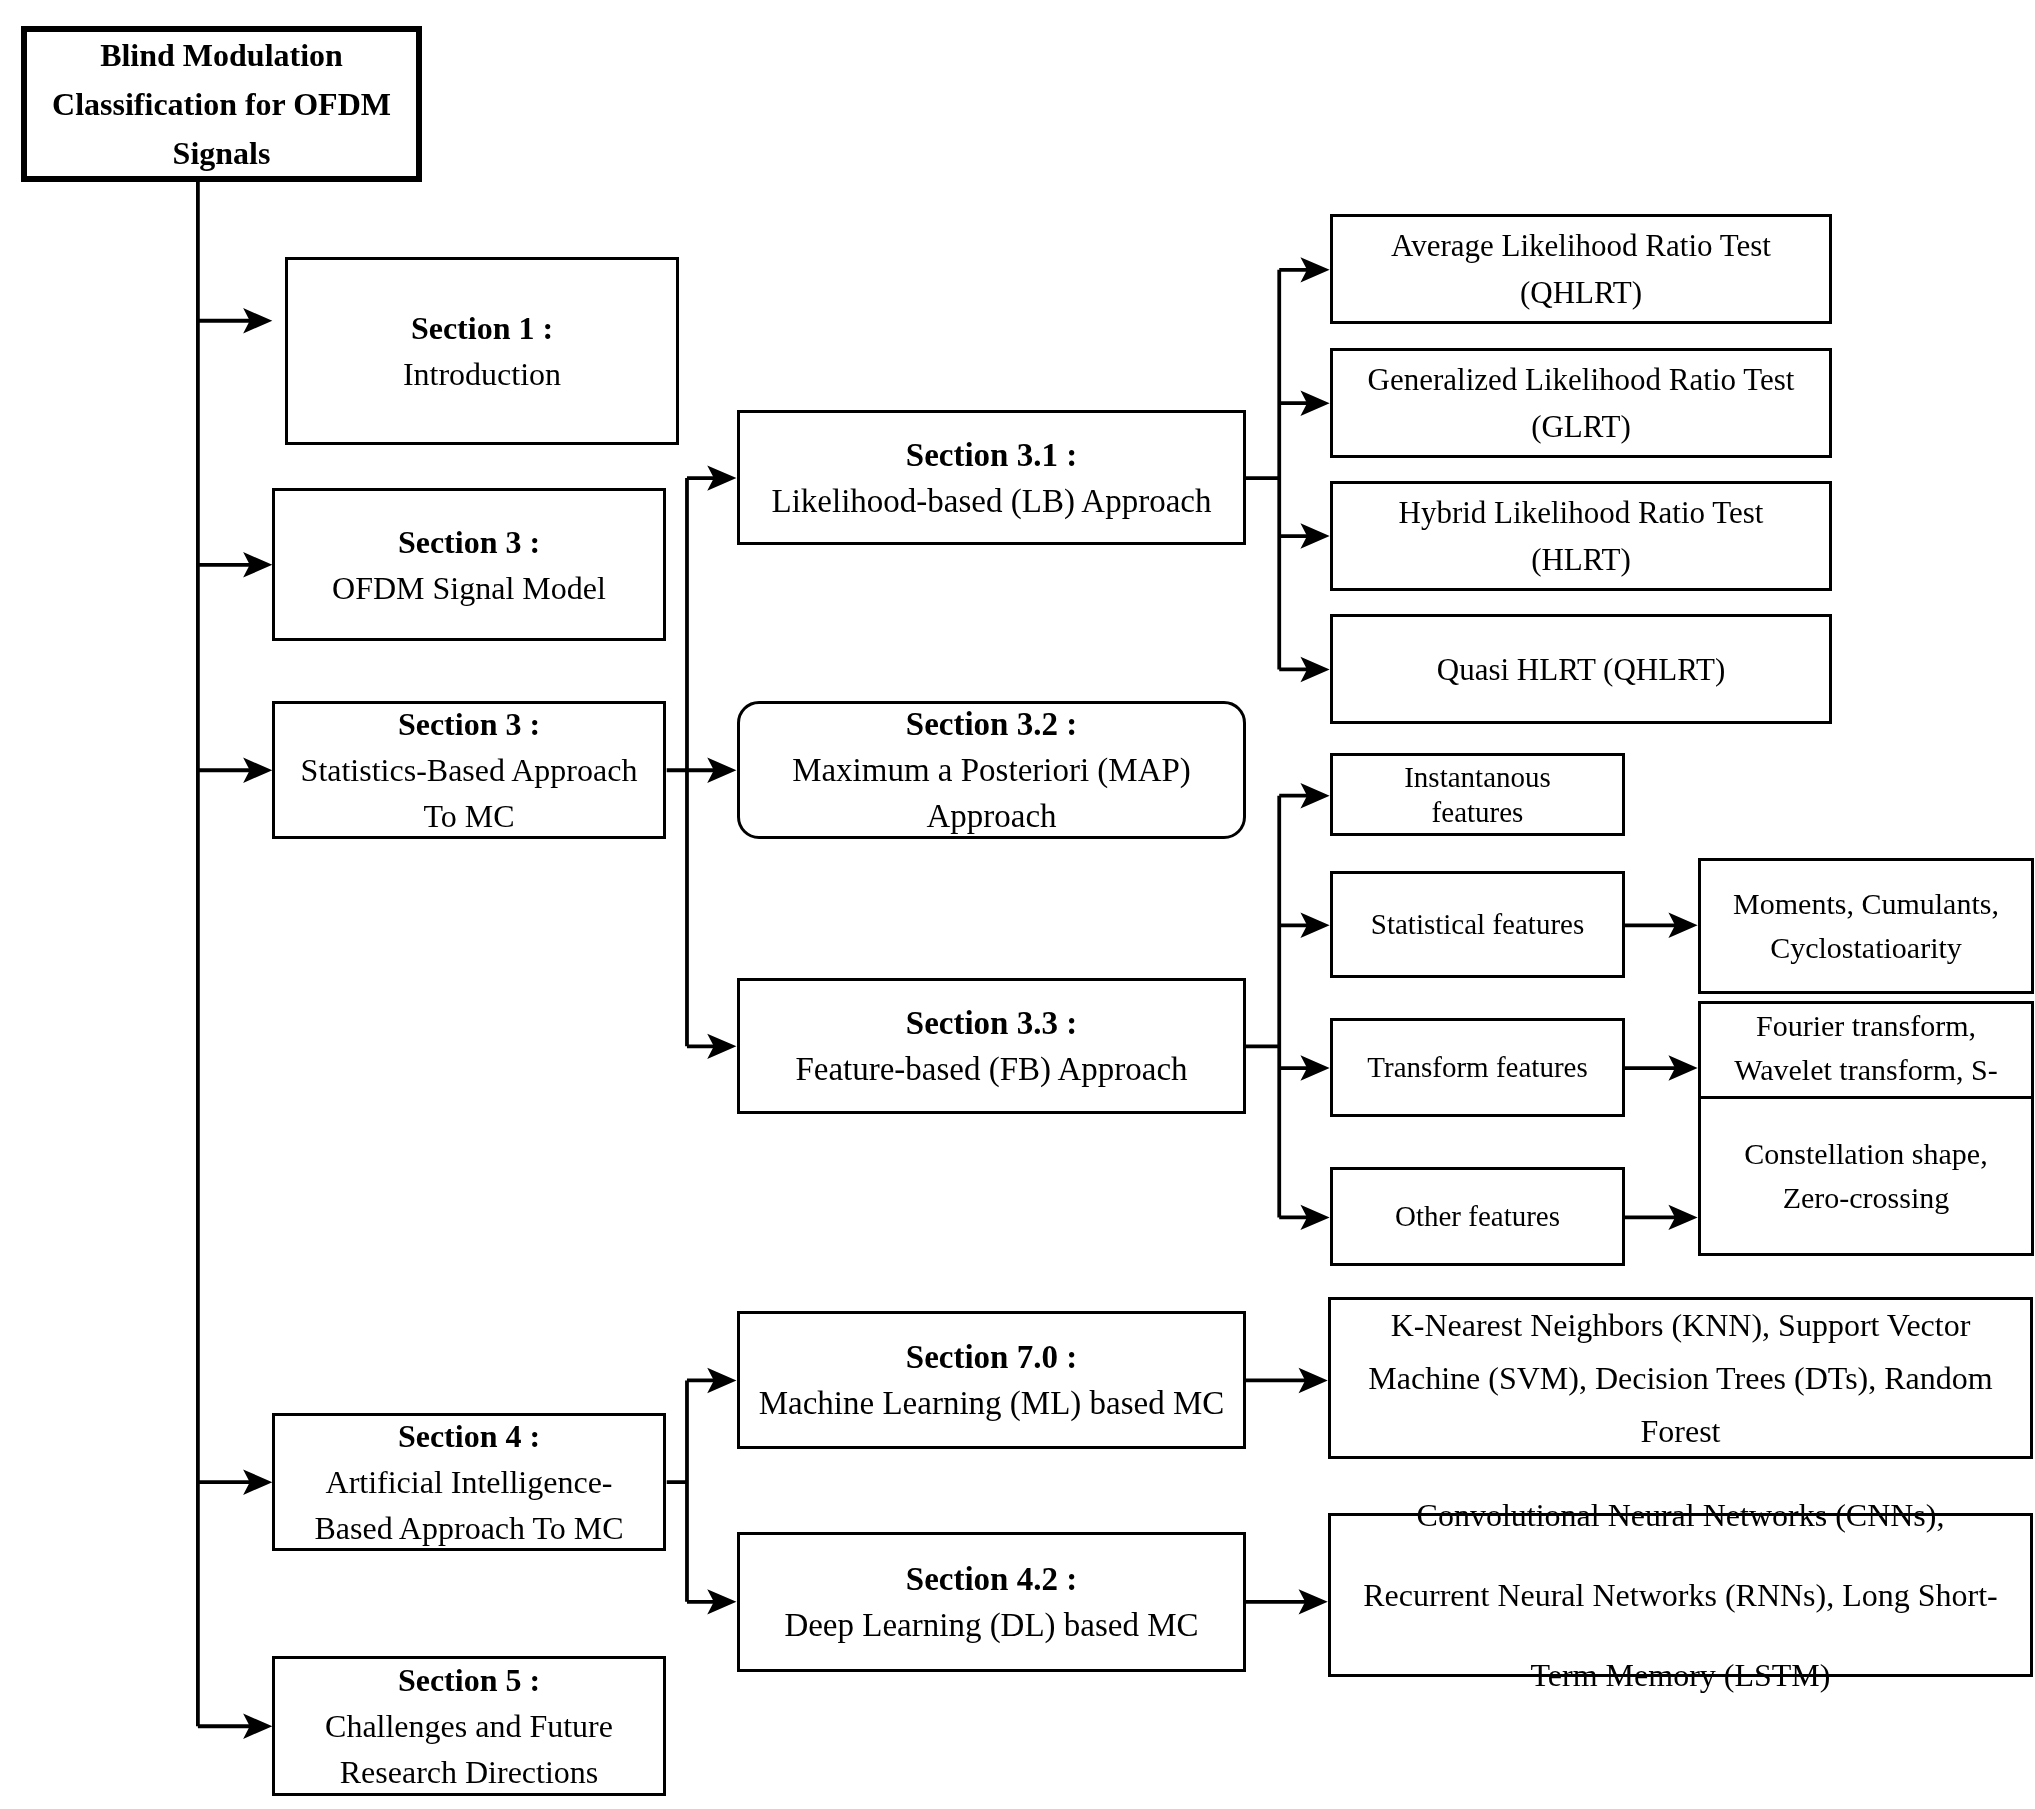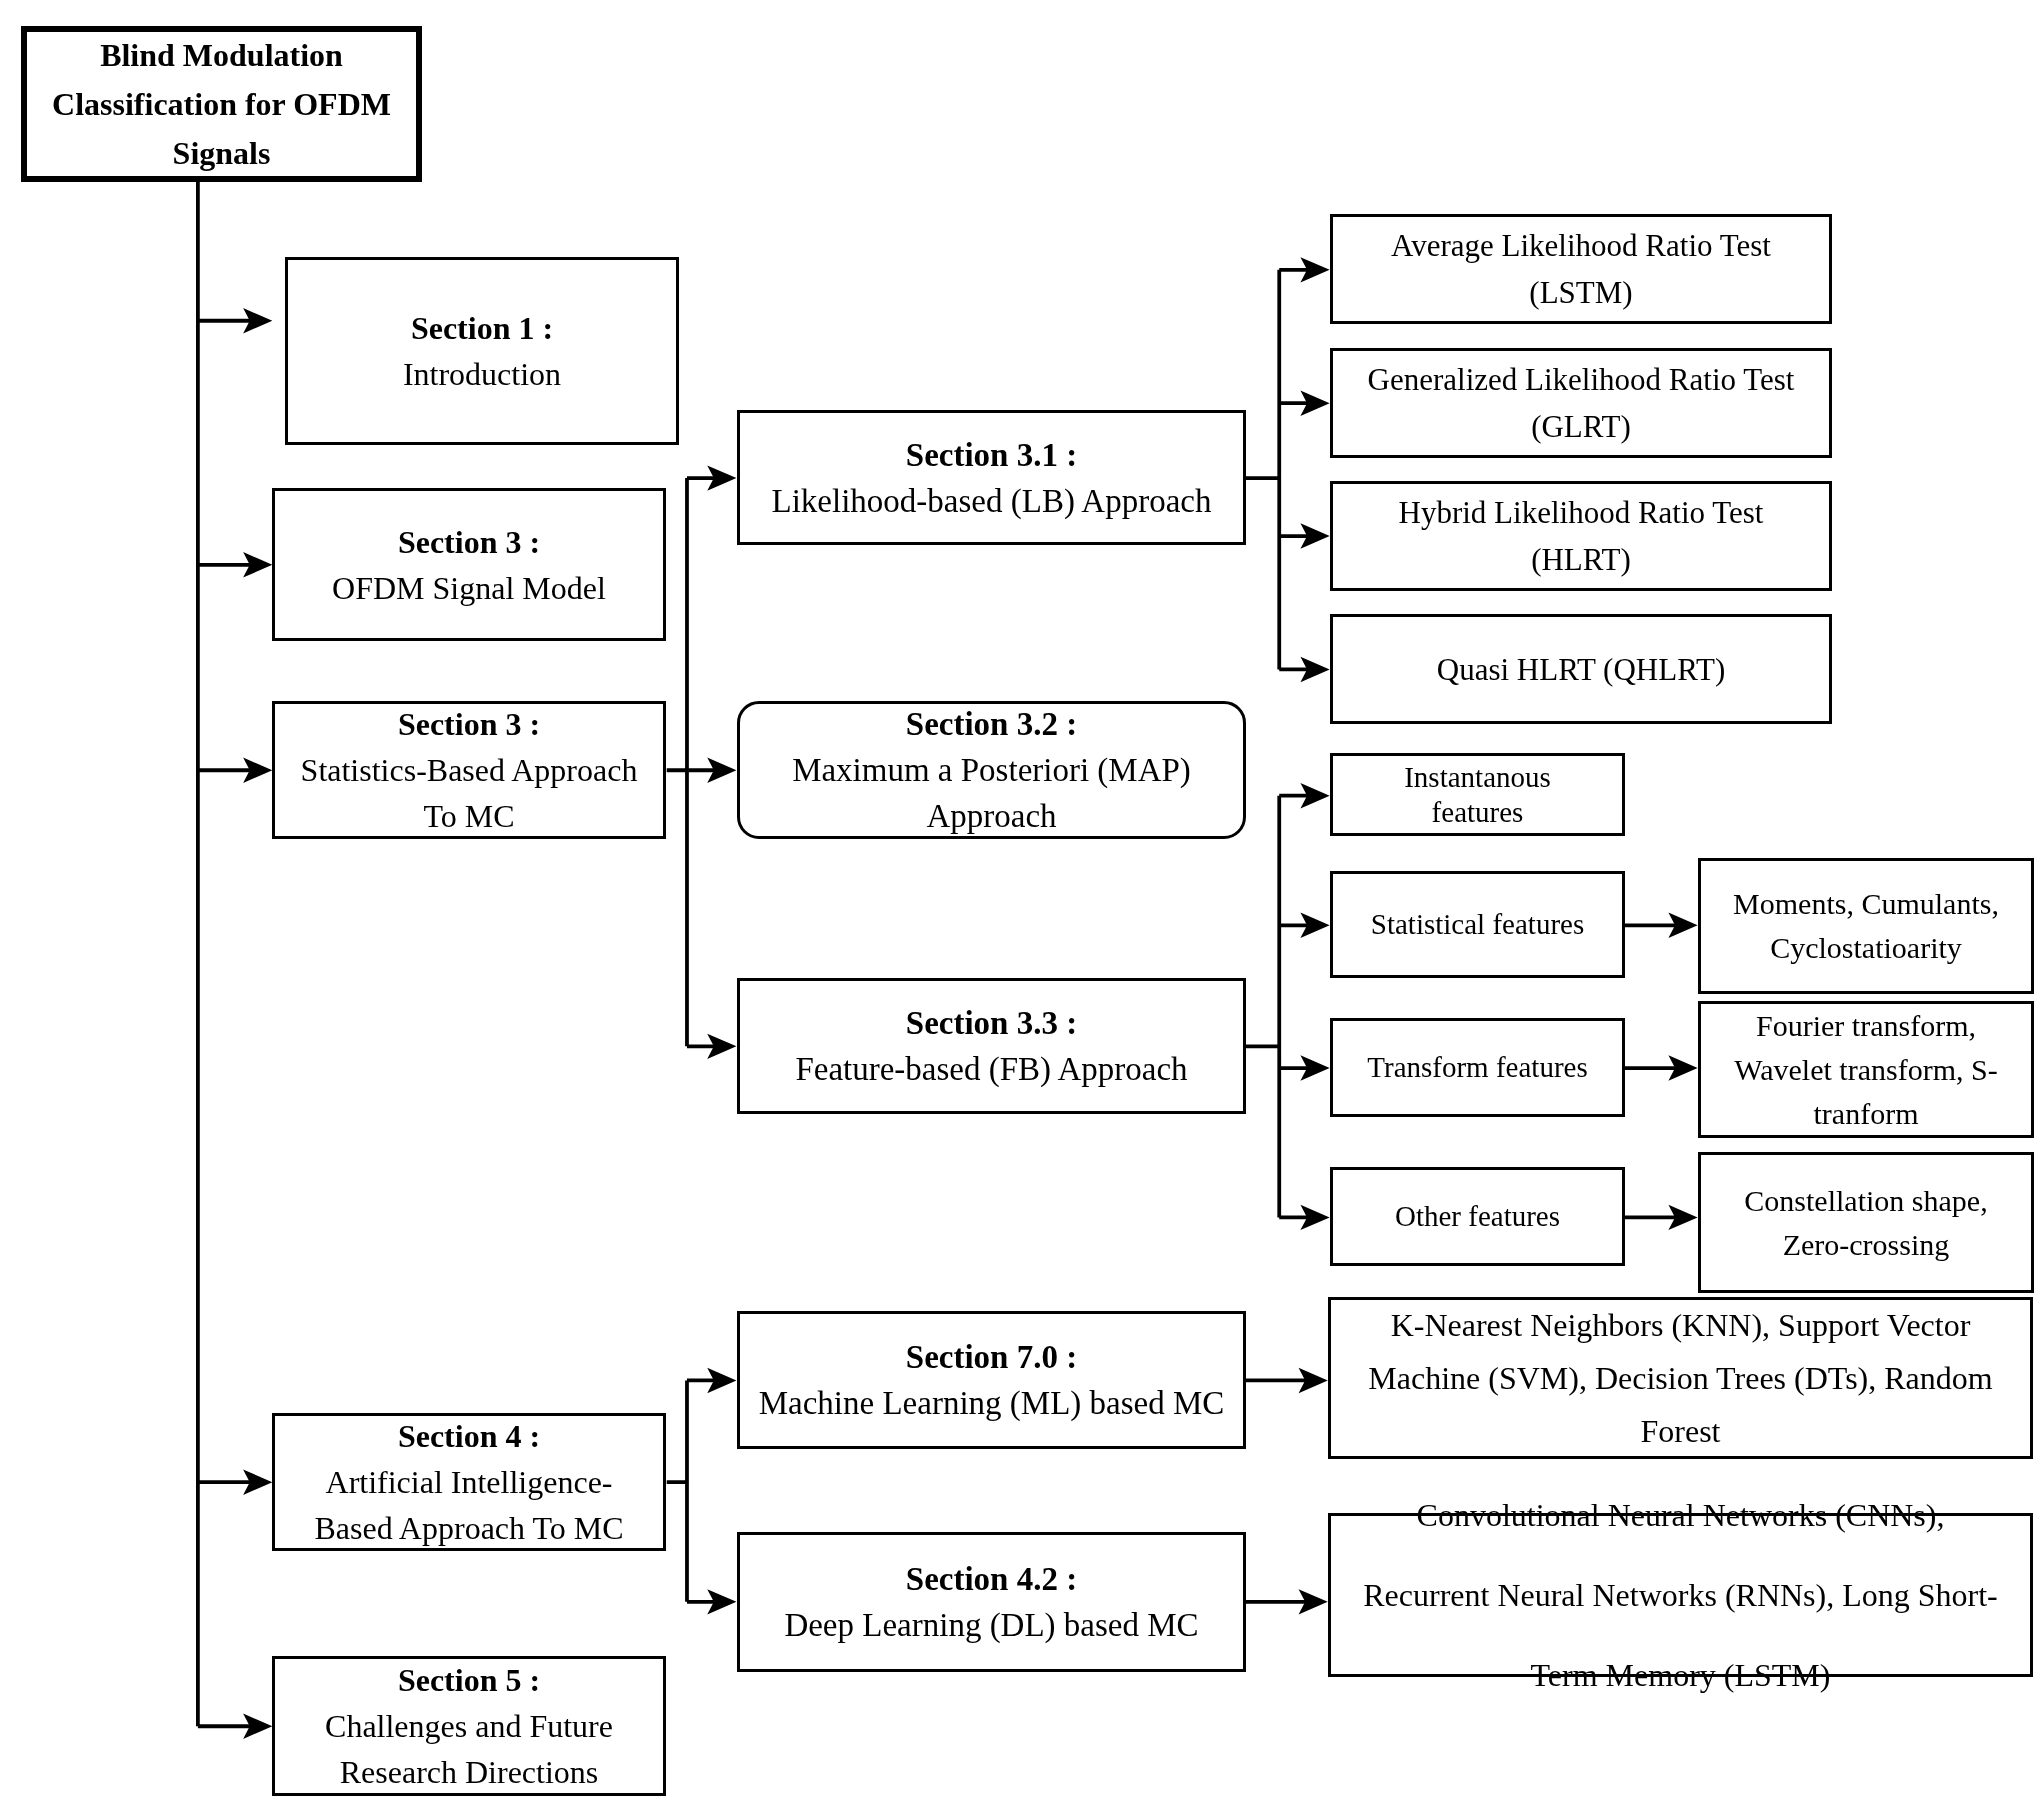--- a/index.html
+++ b/index.html
@@ -38,21 +38,21 @@
   
   .cf{left:1330px;width:295px;font-size:29px;line-height:35px;}
   .n-inst{top:753px;height:83px;}
   .n-stat{top:871px;height:107px;}
   .n-trans{top:1018px;height:99px;}
   .n-other{top:1167px;height:99px;}
   
   .c4{left:1698px;width:336px;font-size:30px;line-height:44px;}
   .n-moments{top:858px;height:136px;}
   .n-fourier{top:1001px;height:137px;}
-  .n-constel{top:1152px;height:141px;}
+  .n-constel{top:1096px;height:160px;}
   
   .c5{left:1328px;width:705px;font-size:32px;line-height:53px;}
   .n-knn{top:1297px;height:162px;}
   .n-cnn{top:1513px;height:164px;gap:27px;}
 </style>
 </head>
 <body>
 
 <div class="stage">
 
@@ -147,21 +147,21 @@
     <div class="head">Section 7.0 :</div>
     <div class="ln">Machine Learning (ML) based MC</div>
   </div>
   <div class="node c2 n-s42">
     <div class="head">Section 4.2 :</div>
     <div class="ln">Deep Learning (DL) based MC</div>
   </div>
 
   <div class="node c3 n-alrt">
     <div class="ln">Average Likelihood Ratio Test</div>
-    <div class="ln">(LSTM)</div>
+    <div class="ln">(QHLRT)</div>
   </div>
   <div class="node c3 n-glrt">
     <div class="ln">Generalized Likelihood Ratio Test</div>
     <div class="ln">(GLRT)</div>
   </div>
   <div class="node c3 n-hlrt">
     <div class="ln">Hybrid Likelihood Ratio Test</div>
     <div class="ln">(HLRT)</div>
   </div>
   <div class="node c3 n-qhlrt">

